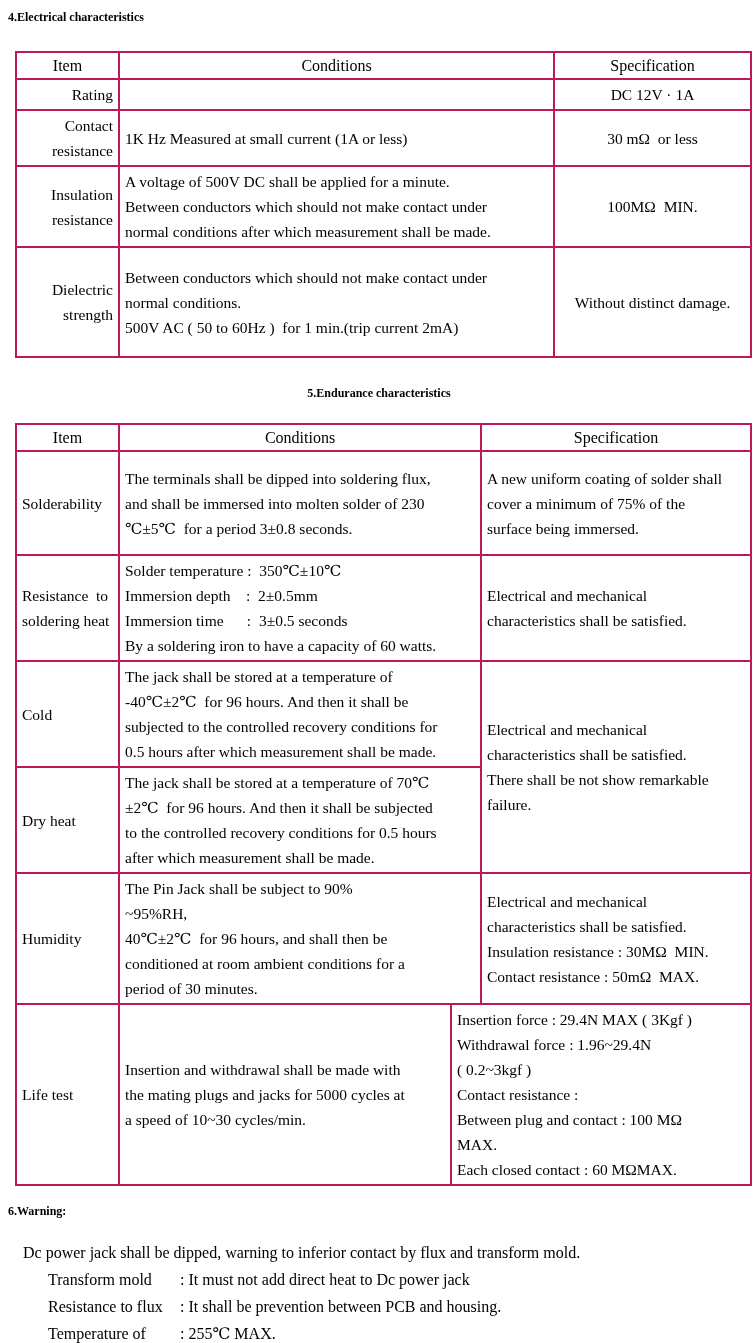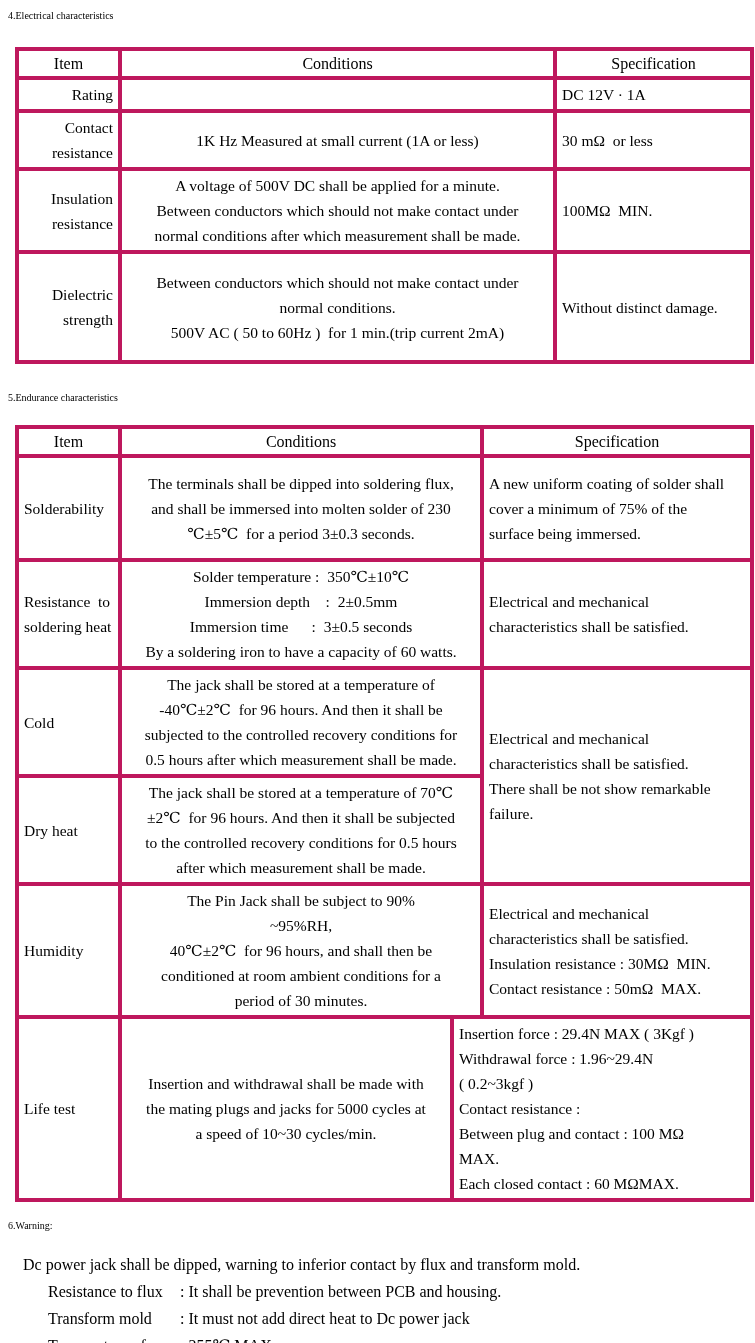--- a/index.html
+++ b/index.html
@@ -3,53 +3,53 @@
 <meta charset="utf-8">
 <style>
   html, body { margin: 0; padding: 0; background: #ffffff; }
   body {
     width: 755px;
     color: #000;
     font-family: "Liberation Serif", "DejaVu Serif", serif;
   }
   .page { padding: 6px 5px 8px 8px; }
 
-  .sec-title { font-size: 10px; font-weight: 400; }
+  .sec-title { font-size: 12px; font-weight: 700; }
   #sec4-title { margin: 4px 0 26px 0; }
-  #sec5-title { margin: 28px 0 22px 0; }
+  #sec5-title { margin: 28px 0 22px 0; text-align: center; }
   #sec6-title { margin: 18px 0 20px 0; }
 
   table.spec {
     border-collapse: collapse;
     table-layout: fixed;
     width: 735px;
     margin-left: 7px;
   }
   table.spec th, table.spec td {
-    border: 4px solid #be185d;
+    border: 2px solid #be185d;
     padding: 2px 5px;
     font-size: 15.5px;
     line-height: 25px;
     vertical-align: middle;
     white-space: pre-wrap;
     overflow: hidden;
   }
   table.spec th {
     font-weight: 400;
     font-size: 16px;
     text-align: center;
     height: 23px;
     line-height: 22px;
     padding: 1px 2px;
   }
   td.item-c { text-align: right; }
   td.item-l { text-align: left; padding-left: 4px; padding-right: 2px; }
   td.item-hum { text-align: left; padding-left: 20px; }
-  td.cond { text-align: center; }
-  td.spec-c { text-align: left; }
+  td.cond { text-align: left; }
+  td.spec-c { text-align: center; }
   td.spec-l { text-align: left; padding-left: 3px; padding-right: 2px; margin-left: 28px; }
 
   tr.r-rating   { height: 25px; }
   tr.r-contact  { height: 49px; }
   tr.r-ins      { height: 68px; }
   tr.r-diel     { height: 110px; }
 
   tr.r-sol  { height: 104px; }
   tr.r-heat { height: 104px; }
   tr.r-cold { height: 96px; }
@@ -123,21 +123,21 @@
     <tbody>
         <tr>
       <th>Item</th>
       <th colspan="2">Conditions</th>
       <th>Specification</th>
     </tr>
     <tr class="r-sol">
       <td class="item-l">Solderability</td>
       <td colspan="2" class="cond">The terminals shall be dipped into soldering flux,
 and shall be immersed into molten solder of 230
-℃±5℃  for a period 3±0.3 seconds.</td>
+℃±5℃  for a period 3±0.8 seconds.</td>
       <td class="spec-l">A new uniform coating of solder shall
 cover a minimum of 75% of the
 surface being immersed.</td>
     </tr>
     <tr class="r-heat">
       <td class="item-l">Resistance  to
 soldering heat</td>
       <td colspan="2" class="cond">Solder temperature :  350℃±10℃
 Immersion depth    :  2±0.5mm
 Immersion time      :  3±0.5 seconds
@@ -189,25 +189,25 @@
 Each closed contact : 60 MΩMAX.</td>
     </tr>
   </tbody>
     </table>
 
   <div class="sec-title" id="sec6-title">6.Warning:</div>
 
   <div class="warn-intro">Dc power jack shall be dipped, warning to inferior contact by flux and transform mold.</div>
 
   <div class="warn-row">
+    <span class="warn-label">Transform mold</span>
+    <span class="warn-value">: It must not add direct heat to Dc power jack</span>
+  </div>
+  <div class="warn-row">
     <span class="warn-label">Resistance to flux</span>
     <span class="warn-value">: It shall be prevention between PCB and housing.</span>
-  </div>
-  <div class="warn-row">
-    <span class="warn-label">Transform mold</span>
-    <span class="warn-value">: It must not add direct heat to Dc power jack</span>
   </div>
   <div class="warn-row">
     <span class="warn-label">Temperature of solder</span>
     <span class="warn-value">: 255℃  MAX.</span>
   </div>
 
 </div>
 
 </body></html>

